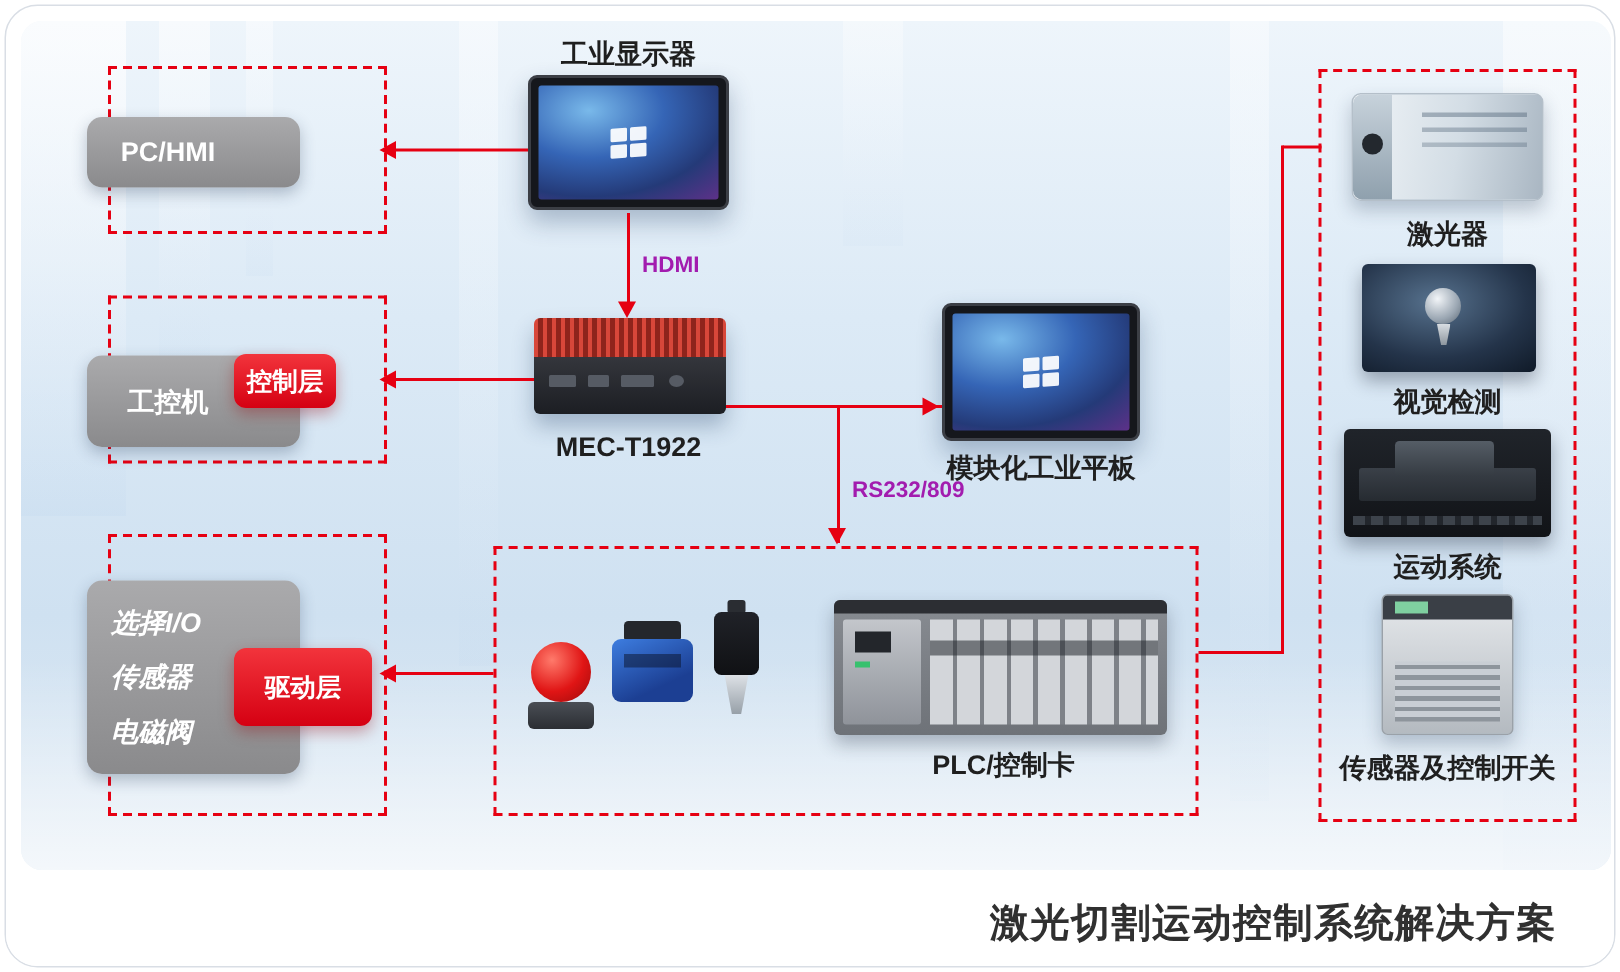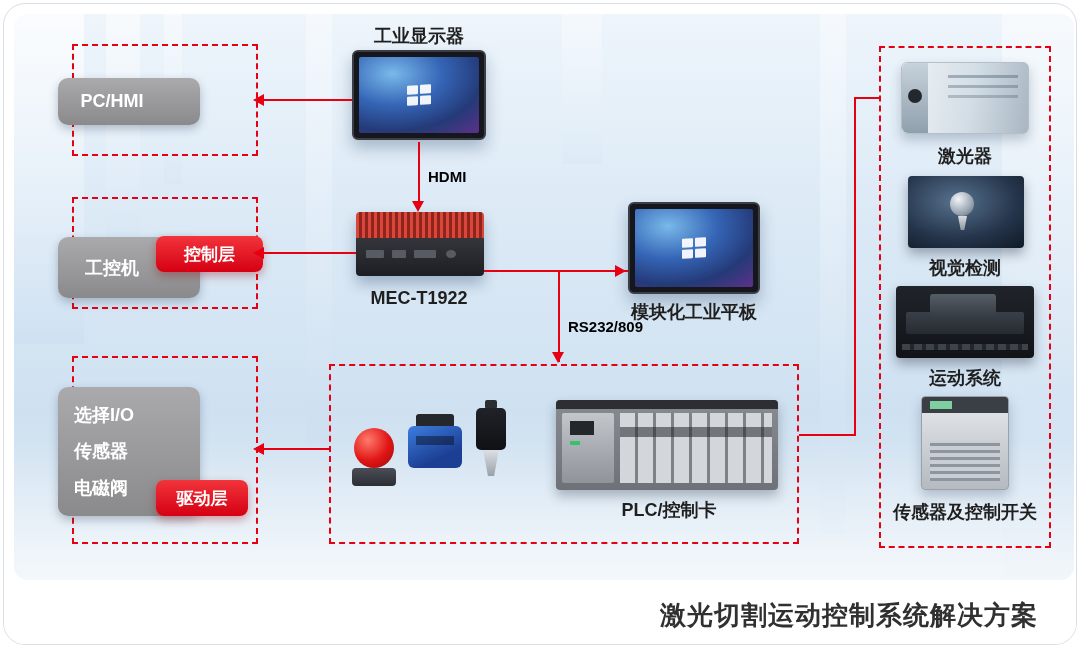--- a/index.html
+++ b/index.html
@@ -5,27 +5,27 @@
   * { margin:0; padding:0; box-sizing:border-box; }
   html,body { width:1080px; height:648px; background:#fff; font-family:"Liberation Sans","DejaVu Sans",sans-serif; }
   .frame { position:absolute; inset:3px; border-radius:22px; border:1px solid #d9dee5; background:#fff; overflow:hidden; }
   .canvas { position:absolute; left:10px; top:10px; width:1060px; height:566px; border-radius:14px; overflow:hidden;
             background:linear-gradient(180deg,#eef5fb 0%,#dcEAf6 35%,#cfe1f1 70%,#dfeaf4 100%); }
   .col { position:absolute; top:0; background:linear-gradient(180deg,rgba(255,255,255,.9),rgba(170,200,232,.15)); pointer-events:none; }
   .floor { position:absolute; left:0; right:0; bottom:0; height:140px; background:linear-gradient(0deg,rgba(255,255,255,.65),rgba(255,255,255,0)); pointer-events:none; }
   .stage { position:absolute; inset:0; }
 
   .lbl { position:absolute; color:#1f1f1f; font-weight:700; font-size:18px; text-align:center; }
-  .red-lbl { position:absolute; color:#000000; font-weight:700; font-size:15px;text-align:center; }
+  .red-lbl { position:absolute; color:#a21caf; font-weight:700; font-size:15px;text-align:center; }
 
   .dash { position:absolute; border:2px dashed #e60012; }
   .gbox { position:absolute; background:linear-gradient(180deg,#aaaaac,#8a8a8c); border-radius:10px;
           box-shadow:0 4px 10px rgba(40,60,90,.3); color:#fff; font-weight:700; font-size:18px;
           display:flex; align-items:center; justify-content:center; }
-  .gbox.multi { flex-direction:column; align-items:flex-start; justify-content:space-around; padding:10px 0 10px 16px; }
+  .gbox.multi { flex-direction:column; align-items:flex-start; justify-content:space-around; padding:10px 0 10px 16px;font-style:italic; }
   .badge { position:absolute; background:linear-gradient(180deg,#f2343c,#d50012); border-radius:8px;
            box-shadow:0 4px 10px rgba(150,0,10,.35); color:#fff; font-weight:700; font-size:17px;
            display:flex; align-items:center; justify-content:center; }
 
   .hline,.vline { position:absolute; background:#e60012; }
   .hline { height:2px; } .vline { width:2px; }
   .arrow { position:absolute; width:0; height:0; }
   .arrow.left  { border-top:6px solid transparent; border-bottom:6px solid transparent; border-right:11px solid #e60012; }
   .arrow.right { border-top:6px solid transparent; border-bottom:6px solid transparent; border-left:11px solid #e60012; }
   .arrow.down  { border-left:6px solid transparent; border-right:6px solid transparent; border-top:11px solid #e60012; }
@@ -163,31 +163,31 @@
     <div class="arrow down" style="left:548px;top:348px;"></div>
     <div class="red-lbl" style="left:564px;top:314px;">RS232/809</div>
 
     <div class="dash" style="left:68px;top:40px;width:186px;height:112px;"></div>
     <div class="gbox" style="left:54px;top:74px;width:142px;height:47px;padding-right:34px;">PC/HMI</div>
     <div class="hline" style="left:260px;top:95px;width:88px;"></div>
     <div class="arrow left" style="left:249px;top:90px;"></div>
 
     <div class="dash" style="left:68px;top:193px;width:186px;height:112px;"></div>
     <div class="gbox" style="left:54px;top:233px;width:142px;height:61px;padding-right:34px;">工控机</div>
-    <div class="badge" style="left:152px;top:232px;width:107px;height:36px;">控制层</div>
+    <div class="badge" style="left:152px;top:232px;width:68px;height:36px;">控制层</div>
     <div class="hline" style="left:260px;top:248px;width:92px;"></div>
     <div class="arrow left" style="left:249px;top:243px;"></div>
 
     <div class="dash" style="left:68px;top:352px;width:186px;height:188px;"></div>
     <div class="gbox multi" style="left:54px;top:383px;width:142px;height:129px;">
       <span>选择I/O</span>
       <span>传感器</span>
       <span>电磁阀</span>
     </div>
-    <div class="badge" style="left:152px;top:428px;width:92px;height:36px;margin-top:48px;">驱动层</div>
+    <div class="badge" style="left:152px;top:428px;width:92px;height:52px;">驱动层</div>
     <div class="hline" style="left:260px;top:444px;width:65px;"></div>
     <div class="arrow left" style="left:249px;top:439px;"></div>
 
     <div class="dash" style="left:325px;top:360px;width:470px;height:180px;"></div>
 
     <div class="estop" style="left:346px;top:424px;width:48px;height:58px;">
       <div class="dome"></div>
         <div class="base"></div>
     </div>
     <div class="bluesensor" style="left:404px;top:410px;width:54px;height:56px;">

